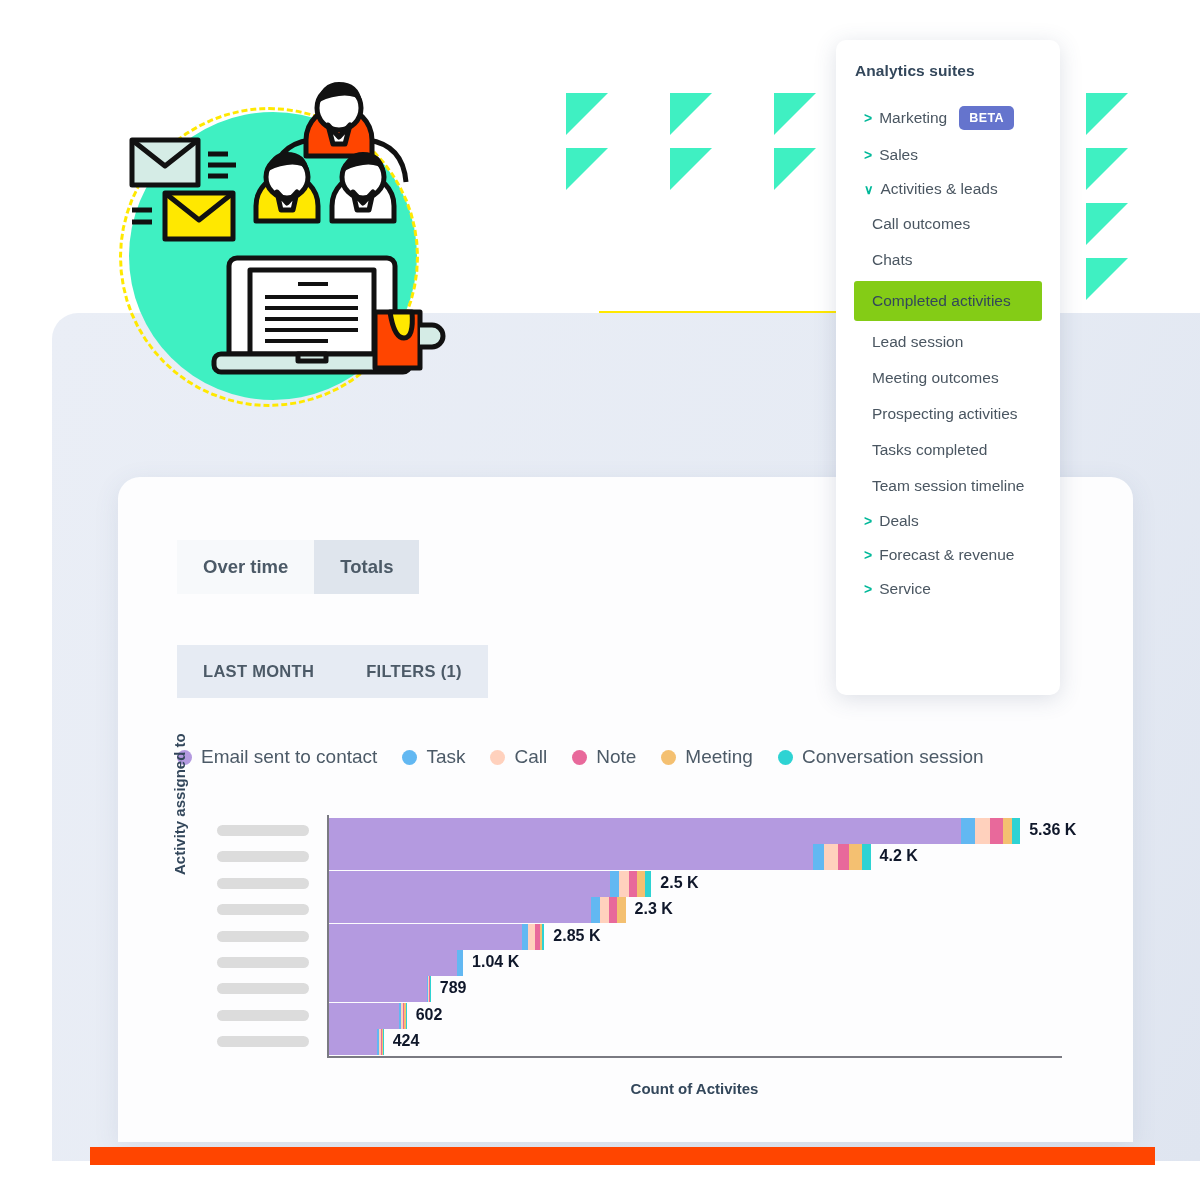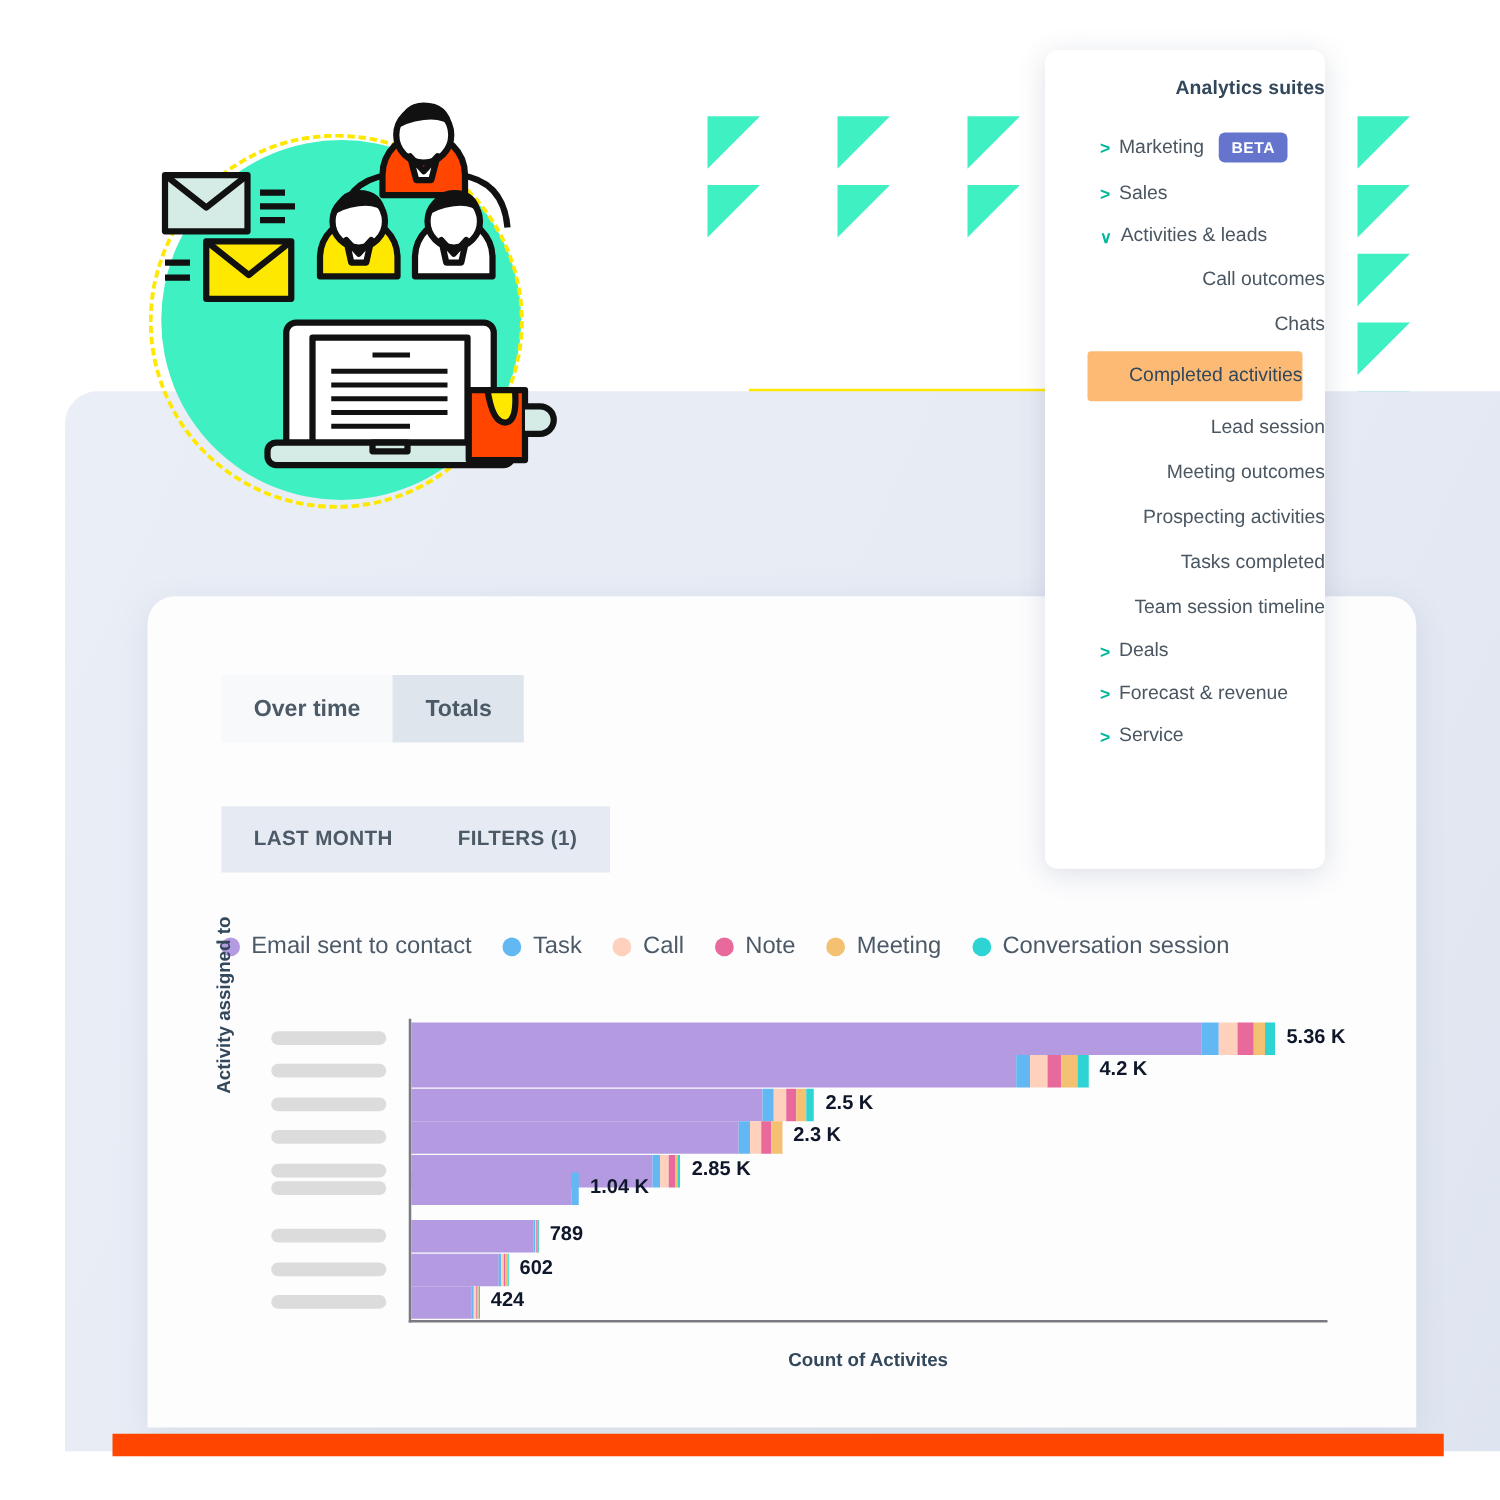--- a/index.html
+++ b/index.html
@@ -53,22 +53,21 @@
   #teal-blob {
     position: absolute; left: 19px; top: 32px; width: 288px; height: 288px;
     background: #3ff0c2; border-radius: 50%;
   }
 
   
   #menu {
     position: absolute; left: 836px; top: 40px; width: 224px; height: 655px;
     background: #ffffff; border-radius: 10px;
     box-shadow: 0 4px 22px rgba(60,75,110,.17);
-    padding: 22px 0 16px 16px;
-    text-align: right;
+    padding: 22px 0 16px 0;
   }
   #menu-title {
     font-size: 15.5px; font-weight: bold; color: #33475b;
     padding: 0 0 18px 19px; letter-spacing: .1px;
   }
   .menu-group {
     display: flex; align-items: center; gap: 7px;
     padding: 8px 0 8px 28px; font-size: 15.5px; color: #4a5661;
     cursor: pointer;
   }
@@ -324,21 +323,21 @@
           <div class="bar">
             <div class="seg" style="width: 193.421px; background: rgb(180, 154, 224);"></div>
             <div class="seg" style="width: 5.15789px; background: rgb(98, 184, 242);"></div>
             <div class="seg" style="width: 7.09211px; background: rgb(255, 209, 189);"></div>
             <div class="seg" style="width: 5.15789px; background: rgb(232, 105, 155);"></div>
             <div class="seg" style="width: 2.57895px; background: rgb(244, 192, 113);"></div>
             <div class="seg" style="width: 1.93421px; background: rgb(46, 211, 211);"></div>
           </div>
           <div class="vlabel" style="left: 226.342px;">2.85 K</div>
         </div>
-        <div class="row" style="top: 123px; width: 735px;">
+        <div class="row" style="top: 135px; width: 735px;">
           <div class="pill"></div>
           <div class="bar">
             <div class="seg" style="width: 127.658px; background: rgb(180, 154, 224);"></div>
             <div class="seg" style="width: 6.44737px; background: rgb(98, 184, 242);"></div>
           </div>
           <div class="vlabel" style="left: 145.105px;">1.04 K</div>
         </div>
         <div class="row" style="top: 161.4px; width: 735px;">
           <div class="pill"></div>
           <div class="bar">
@@ -390,21 +389,21 @@
         <div class="menu-group">
           <span class="chev" style="color: rgb(0, 184, 153);">&gt;</span>
           <span>Sales</span>
         </div>
         <div class="menu-group">
           <span class="chev open" style="color: rgb(0, 184, 153);">∨</span>
           <span>Activities &amp; leads</span>
         </div>
         <div class="menu-item">Call outcomes</div>
         <div class="menu-item">Chats</div>
-        <div class="menu-item selected" style="background: #fdba74;">Completed activities</div>
+        <div class="menu-item selected" style="background: #84cc16;">Completed activities</div>
         <div class="menu-item">Lead session</div>
         <div class="menu-item">Meeting outcomes</div>
         <div class="menu-item">Prospecting activities</div>
         <div class="menu-item">Tasks completed</div>
         <div class="menu-item">Team session timeline</div>
         <div class="menu-group">
           <span class="chev" style="color: rgb(0, 184, 153);">&gt;</span>
           <span>Deals</span>
         </div>
         <div class="menu-group">

